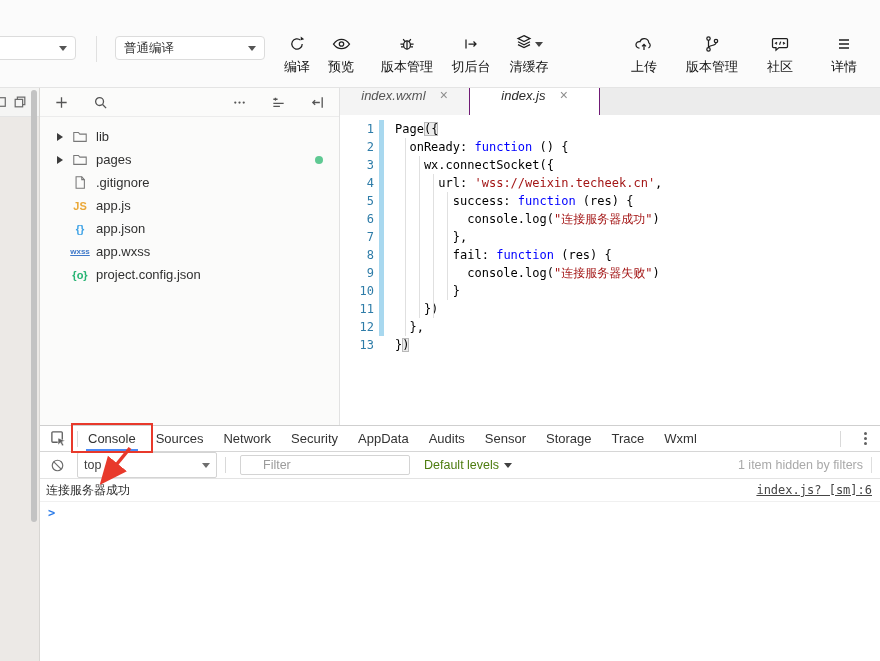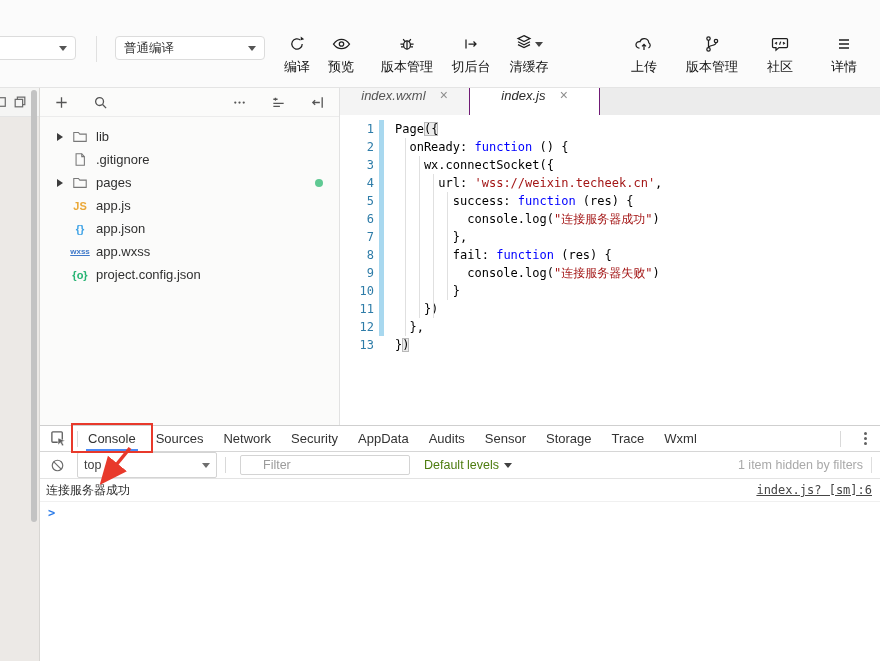--- a/index.html
+++ b/index.html
@@ -289,40 +289,40 @@
               <span class="caret"></span>
             </span>
           <span class="fic">
               <svg width="16" height="15" viewBox="0 0 18 16">
                 <path d="M2 3.5 h5.2 l1.6 1.8 H16 V13.5 H2 Z"></path>
               </svg>
             </span>
           <span class="fname">lib</span>
         </div>
         <div class="tree-row">
+          <span class="caret-box">
+              <span class="caret"></span>
+            </span>
+          <span class="fic">
+              <svg width="16" height="15" viewBox="0 0 18 16">
+                <path d="M2 3.5 h5.2 l1.6 1.8 H16 V13.5 H2 Z"></path>
+              </svg>
+            </span>
+          <span class="fname">pages</span>
+          <span class="greendot"></span>
+        </div>
+        <div class="tree-row">
           <span class="caret-box"></span>
           <span class="fic">
               <svg width="14" height="15" viewBox="0 0 16 17">
                 <path d="M3.5 2 h6.5 l3 3.2 V15 H3.5 Z"></path>
                 <path d="M10 2 v3.2 h3"></path>
               </svg>
             </span>
           <span class="fname">.gitignore</span>
-        </div>
-        <div class="tree-row">
-          <span class="caret-box">
-              <span class="caret"></span>
-            </span>
-          <span class="fic">
-              <svg width="16" height="15" viewBox="0 0 18 16">
-                <path d="M2 3.5 h5.2 l1.6 1.8 H16 V13.5 H2 Z"></path>
-              </svg>
-            </span>
-          <span class="fname">pages</span>
-          <span class="greendot"></span>
         </div>
         <div class="tree-row">
           <span class="caret-box"></span>
           <span class="fic">
               <span class="badge js">JS</span>
             </span>
           <span class="fname">app.js</span>
         </div>
         <div class="tree-row">
           <span class="caret-box"></span>

